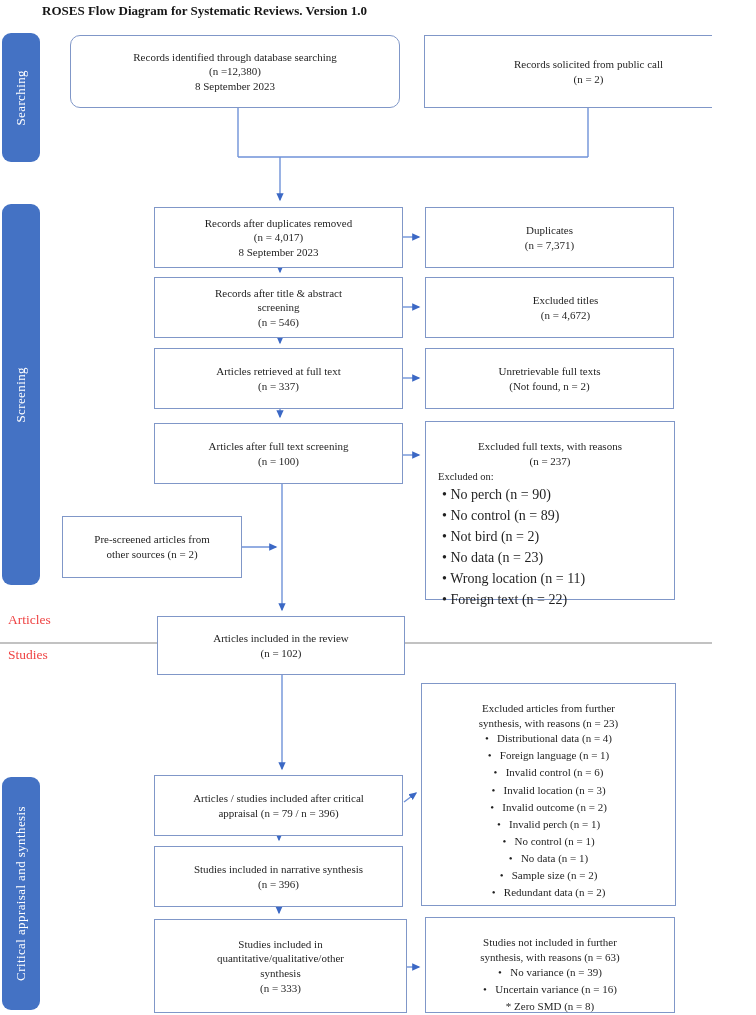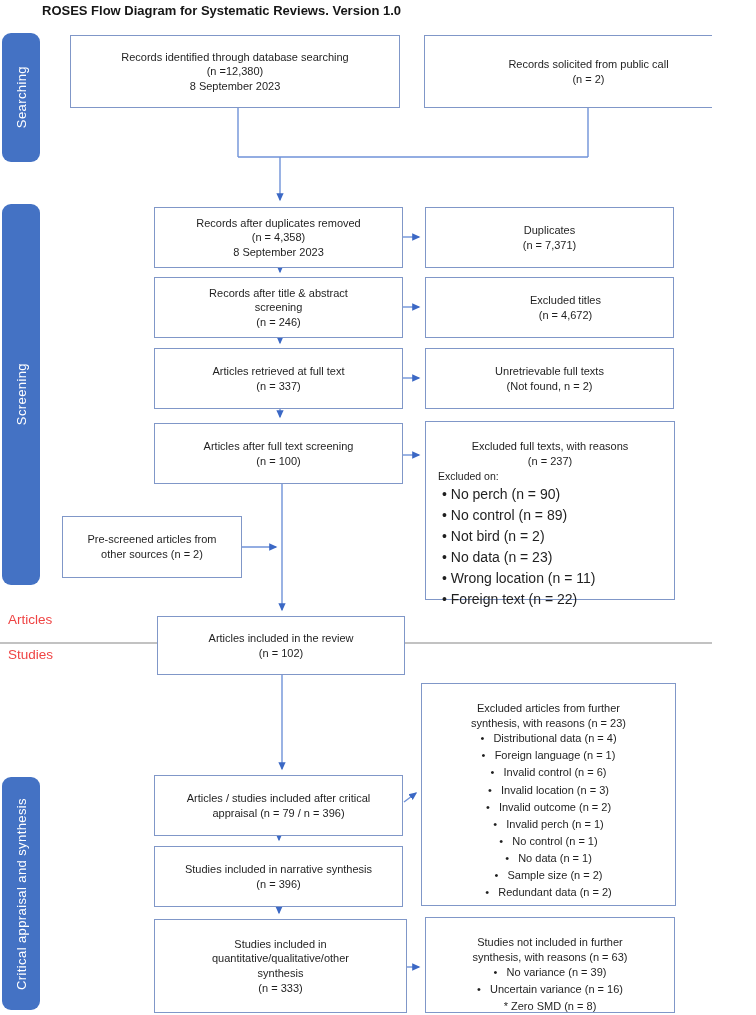--- a/index.html
+++ b/index.html
@@ -1,17 +1,17 @@
 <!DOCTYPE html>
 <html><head>
 <meta charset="utf-8">
 <style>
   html,body{margin:0;padding:0;background:#fff;}
   #page{position:relative;width:712px;height:1015px;background:#fff;
-        font-family:Liberation Sans, sans-serif;color:#1f1f1f;overflow:hidden;}
+        font-family:Liberation Serif, serif;color:#1f1f1f;overflow:hidden;}
   #diagram-title{position:absolute;left:42px;top:3px;font-size:13px;font-weight:bold;color:#161616;}
   .tab{position:absolute;left:2px;width:38px;background:#4472C4;border-radius:9px;
        display:flex;align-items:center;justify-content:center;z-index:2;}
   .tab span{writing-mode:vertical-rl;transform:rotate(180deg);color:#fff;font-size:13px;
        letter-spacing:.4px;white-space:nowrap;}
   .grey-line{position:absolute;left:0;top:642px;width:756px;height:2px;background:#C2C2C2;z-index:0;}
   .grey-label{position:absolute;left:8px;font-size:13.5px;color:#ef4444;z-index:0;}
   .box{position:absolute;background:#fff;border:1.4px solid #8097C8;box-sizing:border-box;
        display:flex;flex-direction:column;justify-content:center;align-items:center;
        text-align:center;font-size:11px;line-height:1.32;z-index:2;padding:2px 4px;}
@@ -67,46 +67,46 @@
       <line x1="282" y1="484" x2="282" y2="610" marker-end="url(#ah)"></line>
       <line x1="242" y1="547" x2="276" y2="547" marker-end="url(#ah)"></line>
       <line x1="282" y1="675" x2="282" y2="769" marker-end="url(#ah)"></line>
       <line x1="404" y1="802" x2="416" y2="793" marker-end="url(#ah)"></line>
       <line x1="279" y1="837" x2="279" y2="840" marker-end="url(#ah)"></line>
       <line x1="279" y1="908" x2="279" y2="913" marker-end="url(#ah)"></line>
       <line x1="407" y1="967" x2="419" y2="967" marker-end="url(#ah)"></line>
     </g>
   </svg>
 
-  <div class="box" style="left:70px;top:35px;width:330px;height:73px;">
+  <div class="box" style="left:70px;top:35px;width:330px;height:73px;border-radius:10px;">
     <div class="ln">Records identified through database searching</div>
     <div class="ln">(n =12,380)</div>
     <div class="ln">8 September 2023</div>
   </div>
 
   <div class="box" style="left:424px;top:35px;width:329px;height:73px;">
     <div class="ln">Records solicited from public call</div>
     <div class="ln">(n = 2)</div>
   </div>
 
   <div class="box" style="left:154px;top:207px;width:249px;height:61px;">
     <div class="ln">Records after duplicates removed</div>
-    <div class="ln">(n = 4,358)</div>
+    <div class="ln">(n = 4,017)</div>
     <div class="ln">8 September 2023</div>
   </div>
 
   <div class="box" style="left:425px;top:207px;width:249px;height:61px;">
     <div class="ln">Duplicates</div>
     <div class="ln">(n = 7,371)</div>
   </div>
 
   <div class="box" style="left:154px;top:277px;width:249px;height:61px;">
     <div class="ln">Records after title &amp; abstract</div>
     <div class="ln">screening</div>
-    <div class="ln">(n = 246)</div>
+    <div class="ln">(n = 546)</div>
   </div>
 
   <div class="box" style="left:425px;top:277px;width:249px;height:61px;padding-left:36px;">
     <div class="ln">Excluded titles</div>
     <div class="ln">(n = 4,672)</div>
   </div>
 
   <div class="box" style="left:154px;top:348px;width:249px;height:61px;">
     <div class="ln">Articles retrieved at full text</div>
     <div class="ln">(n = 337)</div>

